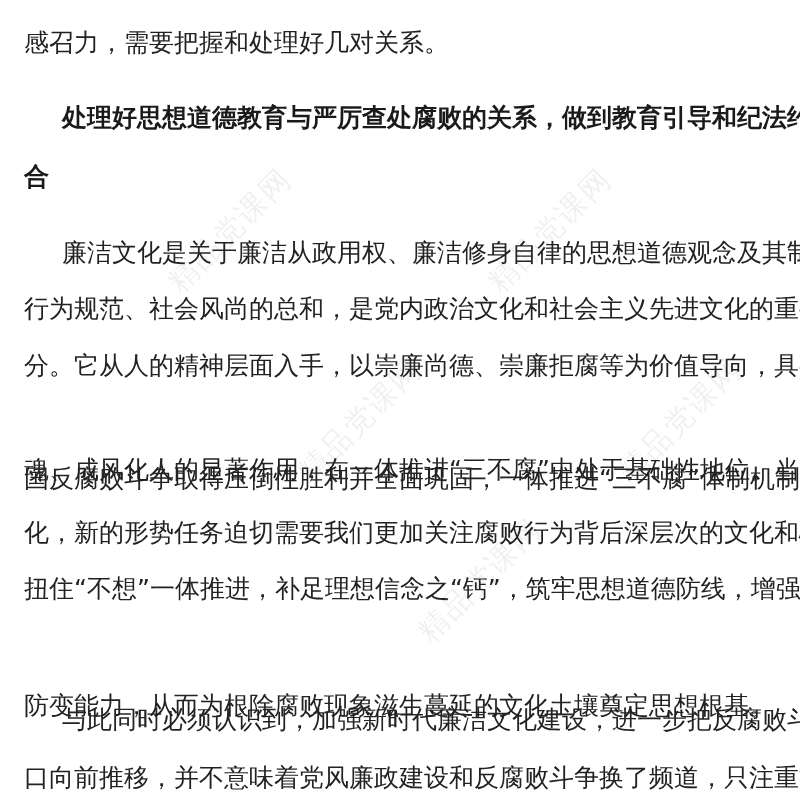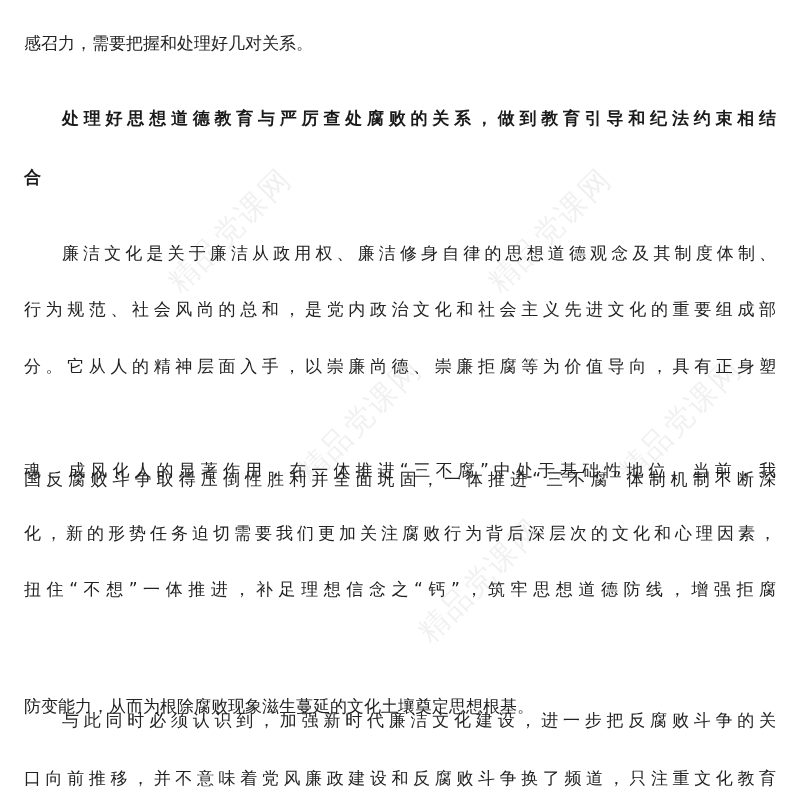--- a/index.html
+++ b/index.html
@@ -4,21 +4,21 @@
 <style>
   html, body { margin: 0; padding: 0; }
   body {
     width: 800px; height: 800px; overflow: hidden; position: relative;
     background: #ffffff;
     font-family: "DejaVu Sans", "Liberation Sans", sans-serif;
     color: #222222;
   }
   .line {
     position: absolute; left: 24px; width: 752px;
-    font-size: 17px; line-height: 30px; height: 30px;
+    font-size: 25px; line-height: 30px; height: 30px;
     white-space: nowrap; text-align: justify; text-align-last: justify;
     letter-spacing: 0px;
   }
   .line.last { text-align-last: left; }
   .line.indent { left: 62px; width: 714px; }
   .line.bold { font-weight: bold; color: #1a1a1a; }
   .watermark {
     position: absolute; font-size: 30px; color: rgba(0,0,0,0.06);
     transform: rotate(-45deg); transform-origin: center; white-space: nowrap;
     pointer-events: none; letter-spacing: 2px;

